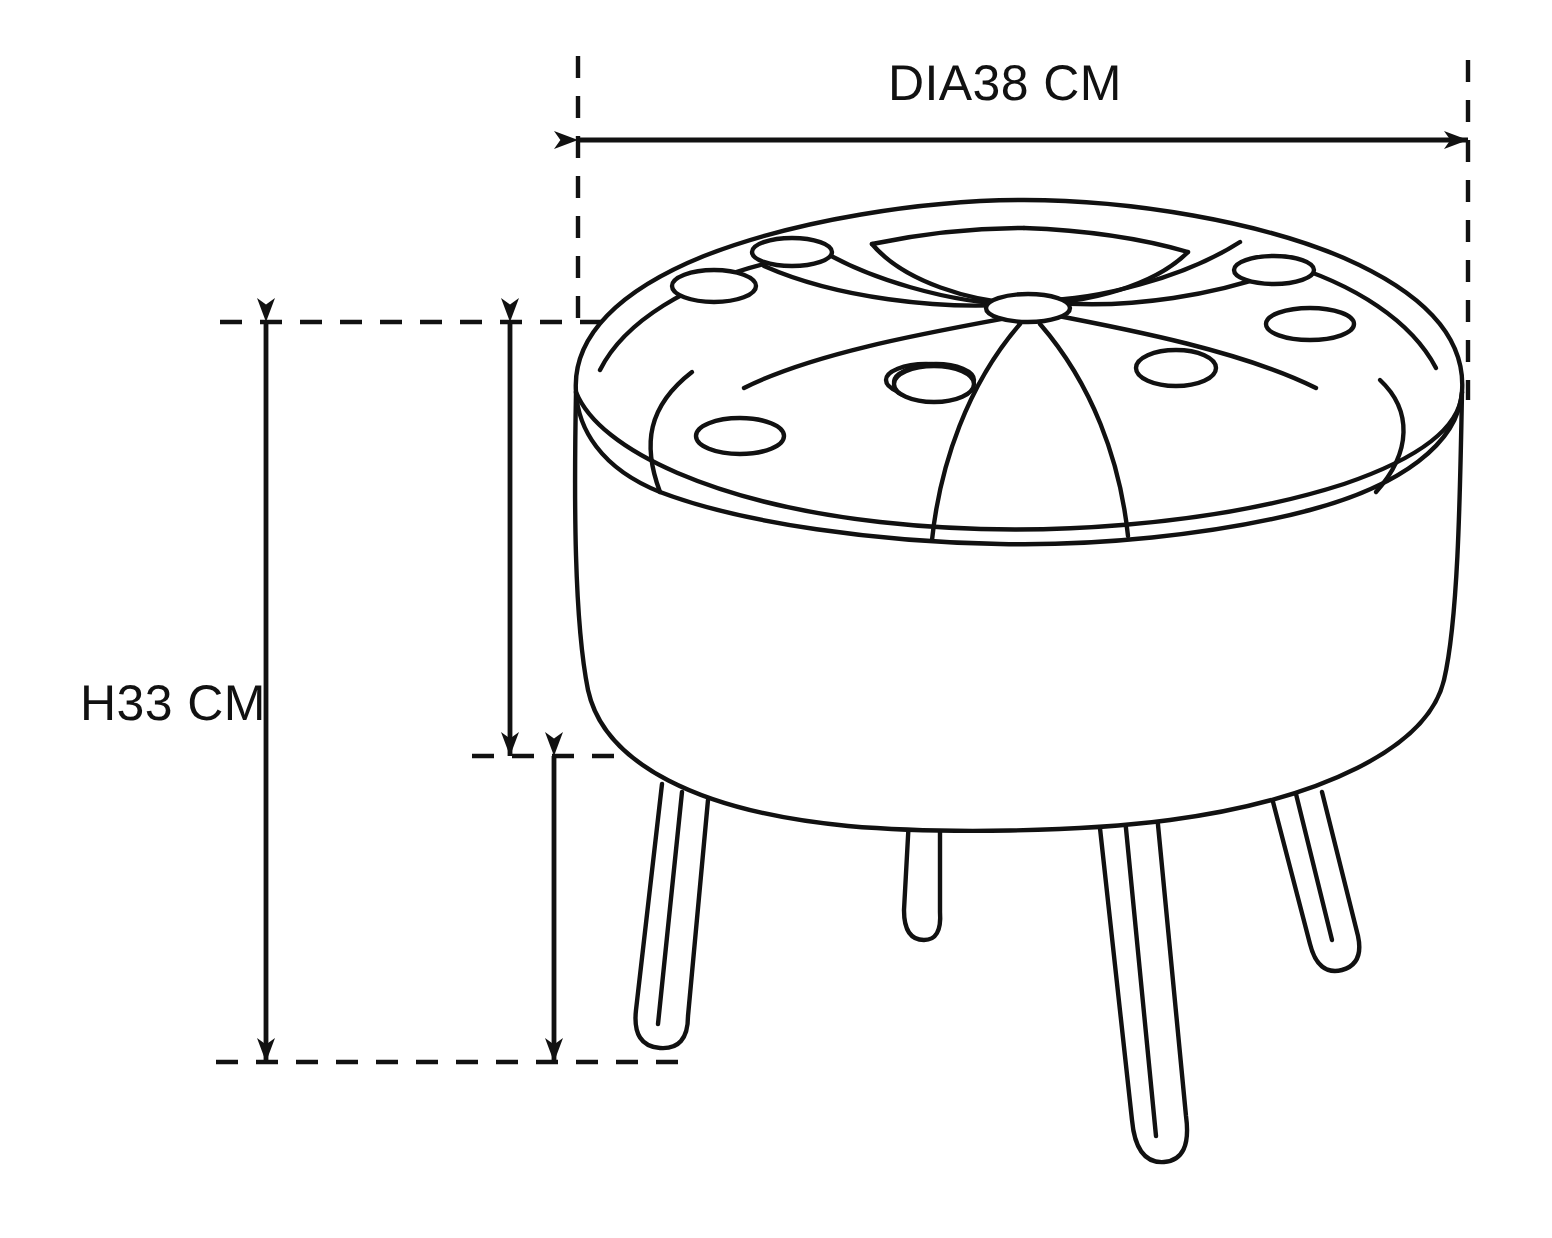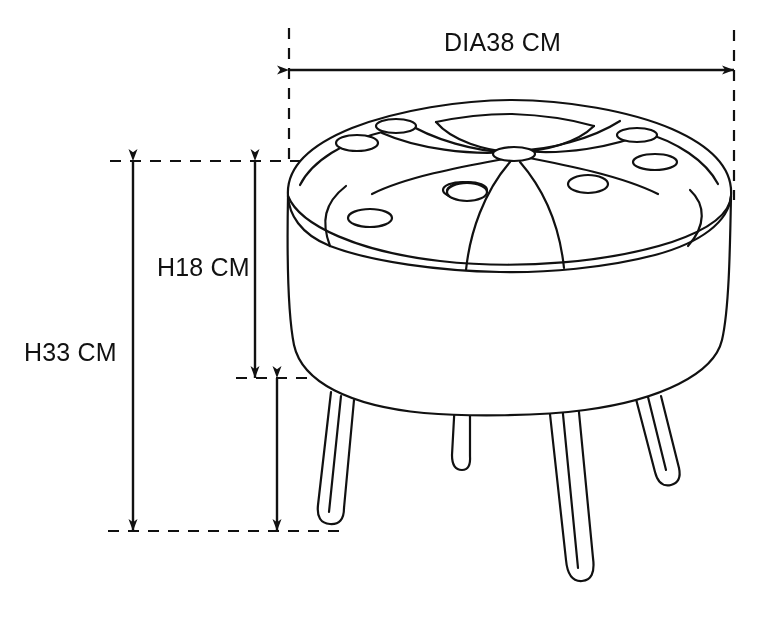--- a/index.html
+++ b/index.html
@@ -31,21 +31,21 @@
     font-size: 25px;
     color: #111111;
     white-space: nowrap;
     letter-spacing: 0.2px;
   }
   #label-dia {
     left: 444px;
     top: 28px;
   }
   #label-h33 {
-    left: 24px;
+    left: 40px;
     top: 338px;
   }
   #label-h18 {
     left: 157px;
     top: 253px;
   }
   #label-h15 {
     left: 176px;
     top: 452px;
   }
@@ -177,16 +177,15 @@
       </g>
 
       <path d="M288,196 C300,226 360,252 440,261 C520,270 610,262 672,242 C710,229 730,214 731,196" fill="none"></path>
     </g>
   </svg>
 
   <div class="dim-label" id="label-dia">DIA38 CM</div>
 
   <div class="dim-label" id="label-h33">H33 CM</div>
 
-  <div class="dim-label" id="label-h18">H18 CM</div>
 
 
 </div>
 
 </body></html>

